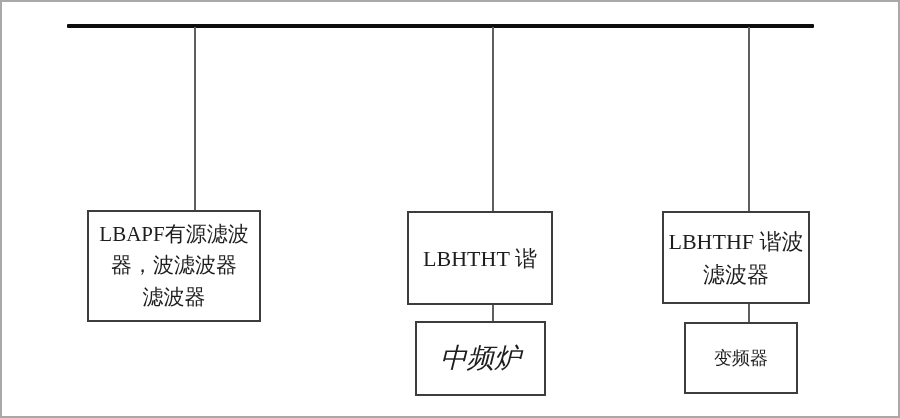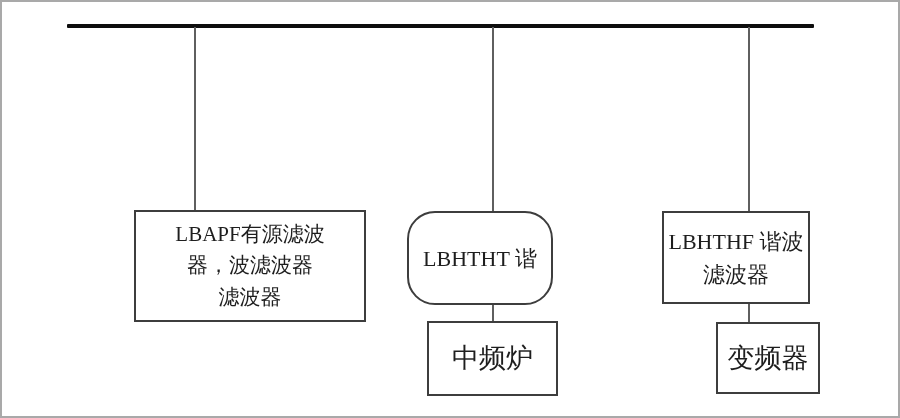--- a/index.html
+++ b/index.html
@@ -49,25 +49,25 @@
     align-items: center;
     justify-content: center;
     color: var(--text, #1e1e1e);
     text-align: center;
   }
   .box span {
     display: block;
     white-space: nowrap;
     line-height: 1.5;
   }
-  .box-left-filter  { left: 85px;  top: 208px; width: 232px; height: 112px; font-size: 21px; margin-left: 47px; }
-  .box-mid-filter   { left: 405px; top: 209px; width: 146px; height: 94px;  font-size: 22px; border-radius: 28px; }
+  .box-left-filter  { left: 85px;  top: 208px; width: 174px; height: 112px; font-size: 21px; }
+  .box-mid-filter   { left: 405px; top: 209px; width: 146px; height: 94px;  font-size: 22px; }
   .box-right-filter { left: 660px; top: 209px; width: 148px; height: 93px;  font-size: 22px; }
-  .box-mid-load     { left: 425px; top: 319px; width: 131px; height: 75px;  font-size: 27px; }
-  .box-right-load   { left: 682px; top: 320px; width: 104px; height: 72px;  font-size: 27px; margin-left: 32px; }
+  .box-mid-load     { left: 413px; top: 319px; width: 131px; height: 75px;  font-size: 27px; font-style: italic; }
+  .box-right-load   { left: 682px; top: 320px; width: 114px; height: 72px;  font-size: 18px; }
 </style>
 </head>
 <body>
 
 <div class="stage">
 
   <div class="bus"></div>
 
   <div class="vline v-left"></div>
   <div class="vline v-mid"></div>

